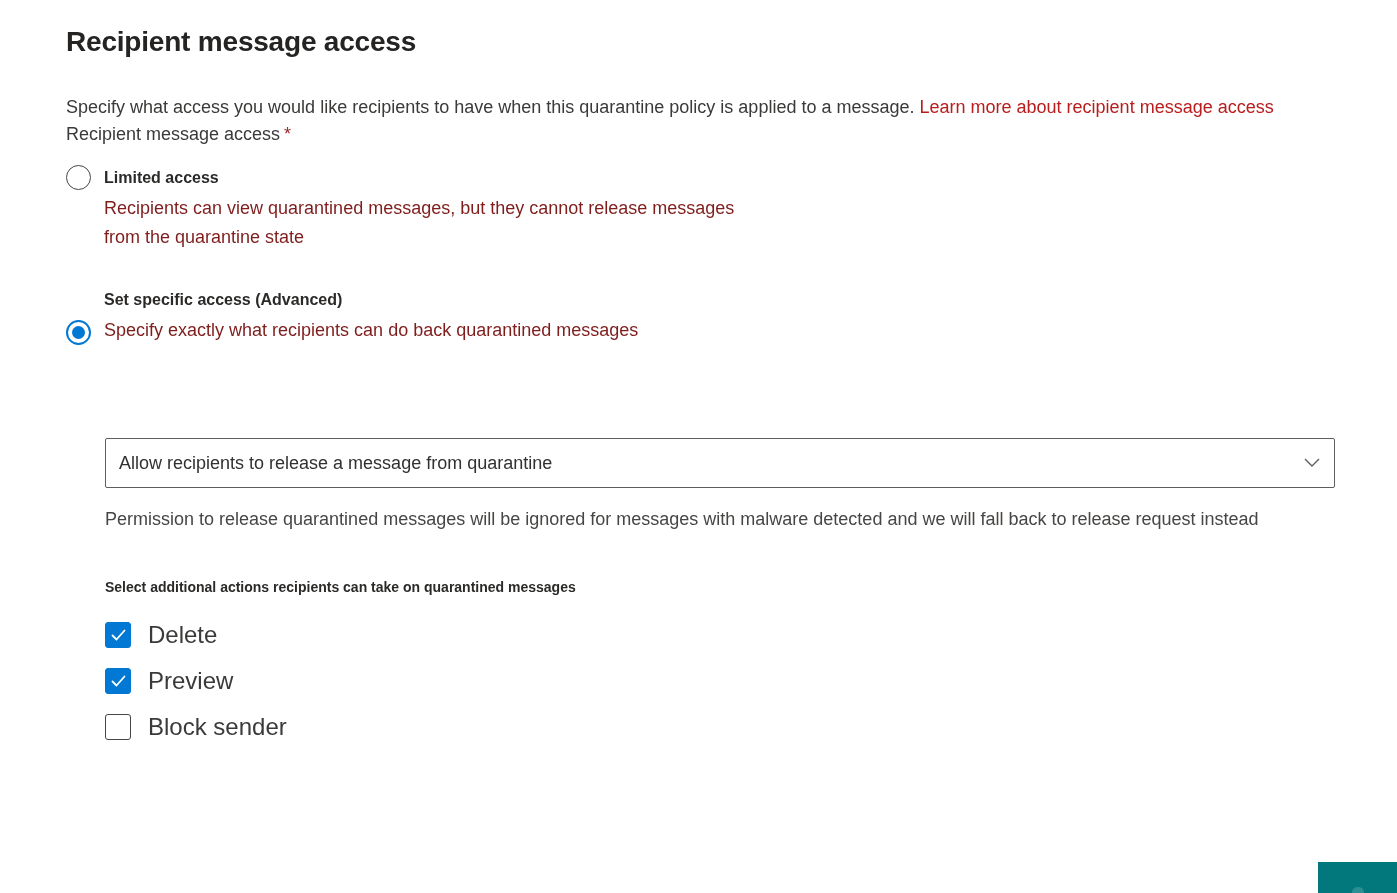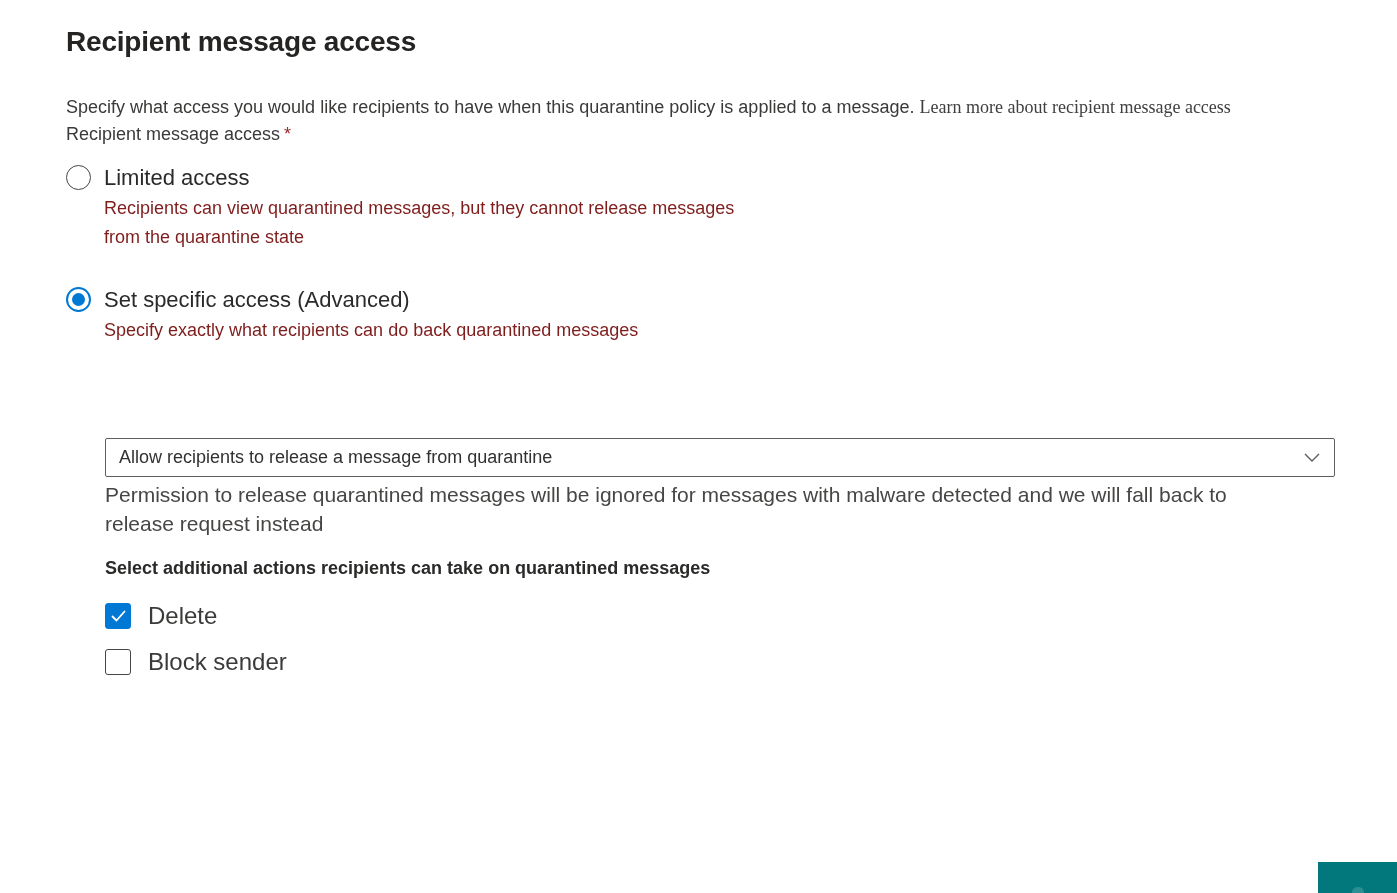--- a/index.html
+++ b/index.html
@@ -22,41 +22,40 @@
   }
 
   .page-desc {
     margin-top: 35px;
     font-size: 18px;
     line-height: 29px;
     max-width: 1250px;
     color: #3b3a39;
   }
   .page-desc a {
-    color: #404040;
+    color: #b91c1c;
     text-decoration: none;
     cursor: pointer;
-    font-family: Liberation Serif, serif;
   }
 
   .field-label {
     font-size: 18px;
     line-height: 24px;
     color: #3b3a39;
   }
   .required { color: #a4262c; margin-left: 4px; }
 
   
   .radio-option {
     margin-top: 20px;
     display: flex;
     align-items: flex-start;
     cursor: pointer;
   }
-  .radio-option + .radio-option { margin-top: 36px; }
+  .radio-option + .radio-option { margin-top: 36px; align-items: flex-end; }
   .radio {
     flex: 0 0 auto;
     width: 25px; height: 25px;
     border-radius: 50%;
     border: 1.5px solid #484644;
     background: #fff;
     position: relative;
     margin-right: 13px;
     margin-top: -1px;
   }
@@ -64,23 +63,23 @@
   .radio.on::after {
     content: "";
     position: absolute;
     left: 50%; top: 50%;
     width: 13px; height: 13px;
     margin: -6.5px 0 0 -6.5px;
     border-radius: 50%;
     background: #0078d4;
   }
   .radio-label {
-    font-size: 22px;
-    line-height: 24px;
-    font-weight: 400;
+    font-size: 16px;
+    line-height: 24px;
+    font-weight: 700;
     color: #2b2a29;
   }
   .radio-desc {
     margin-top: 4px;
     font-size: 18px;
     line-height: 29px;
     color: #7f1d1d;
     max-width: 650px;
   }
 
@@ -89,49 +88,49 @@
 
   .sub-label {
     font-size: 18px;
     line-height: 24px;
     color: #3b3a39;
   }
 
   .dropdown {
     margin-top: 14px;
     width: 1230px;
-    height: 39px;
+    height: 50px;
     border: 1px solid #605e5c;
     border-radius: 2px;
     background: #fff;
     display: flex;
     align-items: center;
     padding: 0 14px 0 13px;
     cursor: pointer;
   }
   .dropdown-value {
     flex: 1 1 auto;
     font-size: 18px;
     color: #323130;
     white-space: nowrap;
     overflow: hidden;
   }
   .chevron { flex: 0 0 auto; display: flex; align-items: center; }
 
   .note-text {
-    margin-top: 3px;
-    font-size: 21px;
+    margin-top: 17px;
+    font-size: 18px;
     line-height: 29px;
     max-width: 1180px;
     color: #484644;
   }
 
   .actions-label {
-    margin-top: 18px;
-    font-size: 18px;
+    margin-top: 41px;
+    font-size: 14px;
     line-height: 24px;
     font-weight: 700;
     color: #2b2a29;
   }
 
   .checkbox-list { margin-top: 22px; }
   .checkbox-row {
     display: flex;
     align-items: center;
     height: 27px;
@@ -226,20 +225,28 @@
 
       <div class="checkbox-row">
         <span class="checkbox on">
           <svg width="15" height="12" viewBox="0 0 15 12">
               <path d="M1.5 6.5 L5.5 10.5 L13.5 1.5" fill="none" stroke="#ffffff" stroke-width="1.8" stroke-linecap="round" stroke-linejoin="round"></path>
             </svg>
         </span>
         <span class="checkbox-label">Delete</span>
       </div>
 
+      <div class="checkbox-row">
+        <span class="checkbox on">
+          <svg width="15" height="12" viewBox="0 0 15 12">
+              <path d="M1.5 6.5 L5.5 10.5 L13.5 1.5" fill="none" stroke="#ffffff" stroke-width="1.8" stroke-linecap="round" stroke-linejoin="round"></path>
+            </svg>
+        </span>
+        <span class="checkbox-label">Preview</span>
+      </div>
 
       <div class="checkbox-row">
         <span class="checkbox">
           
         </span>
         <span class="checkbox-label">Block sender</span>
       </div>
 
     </div>
   </div>

